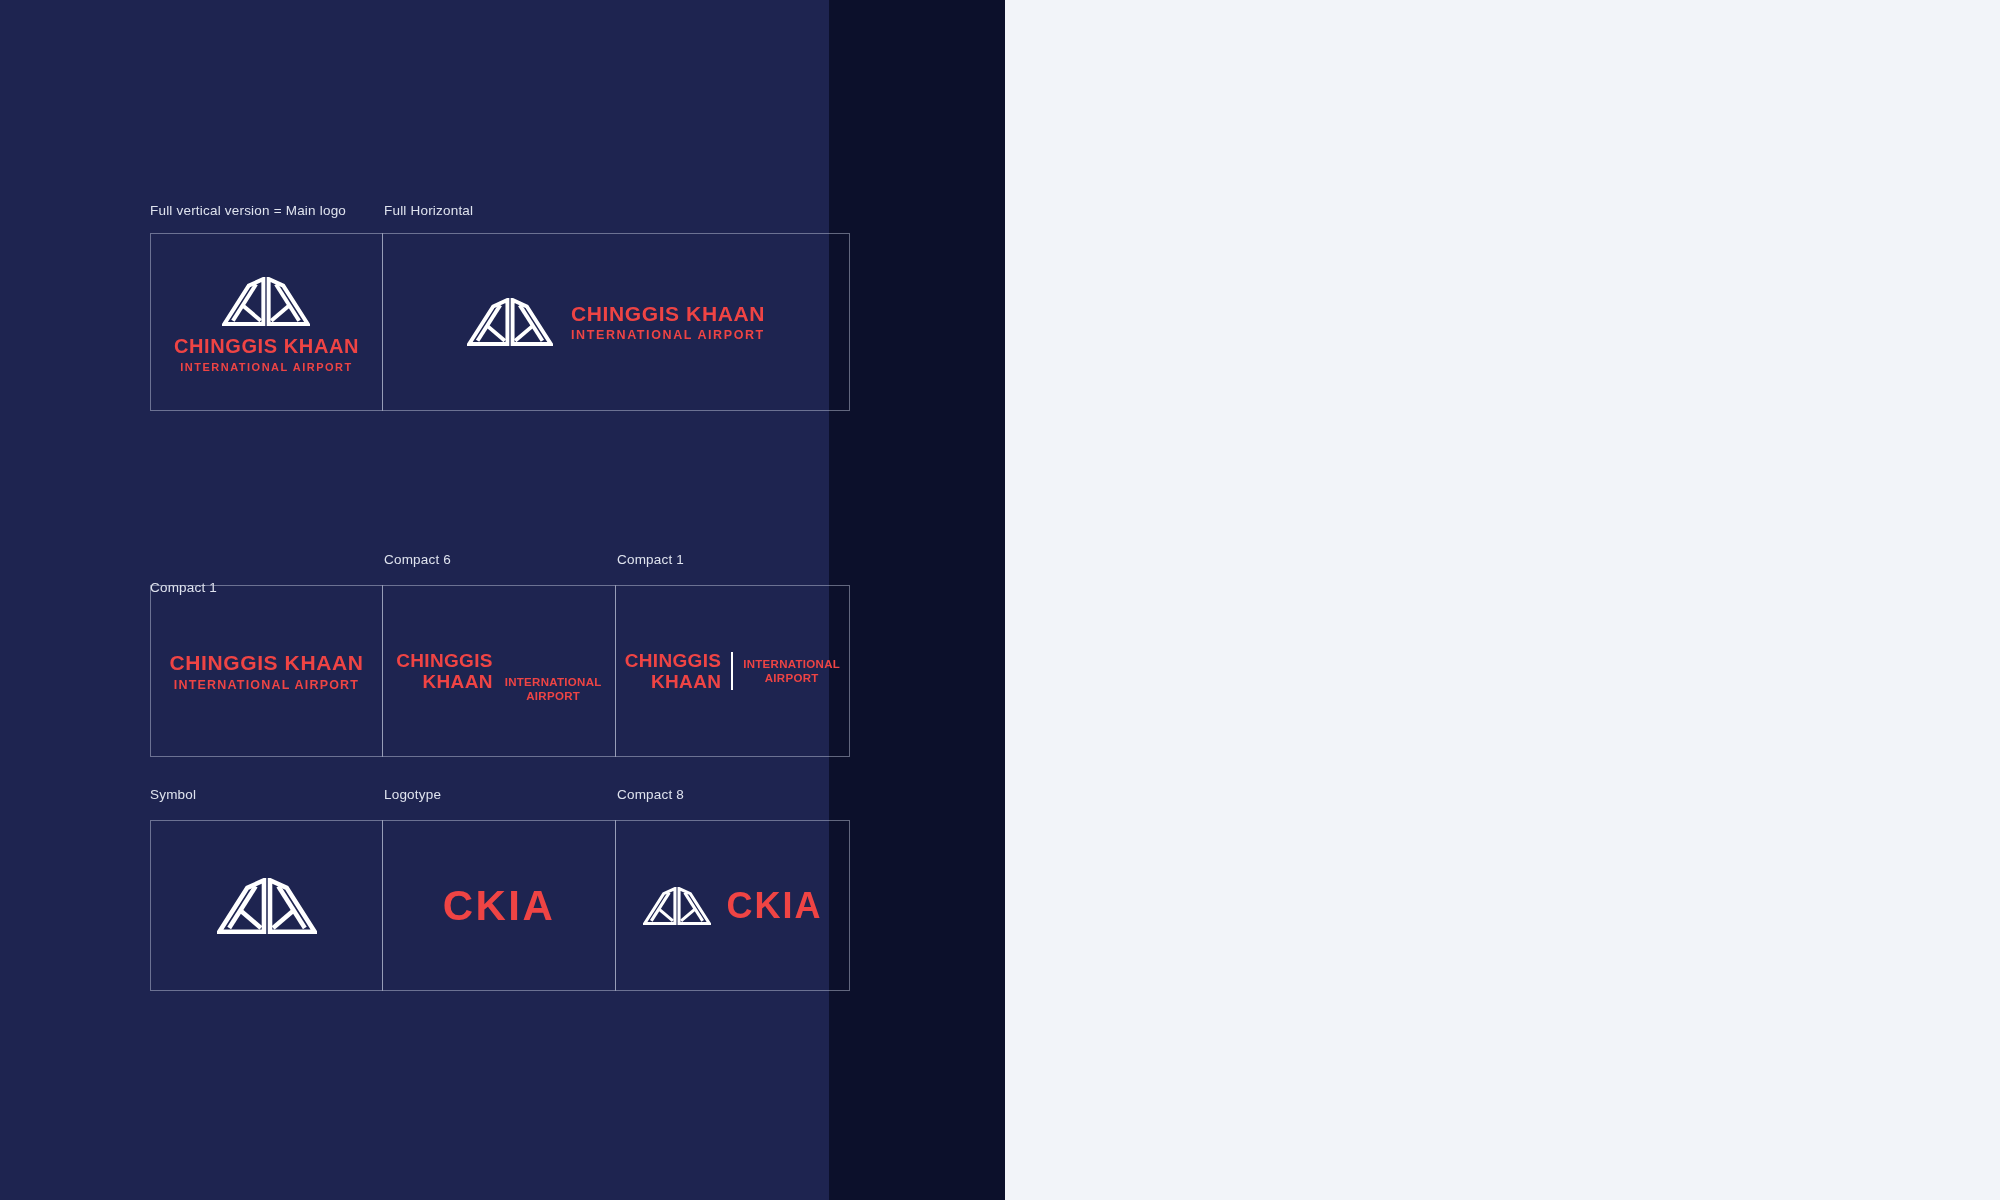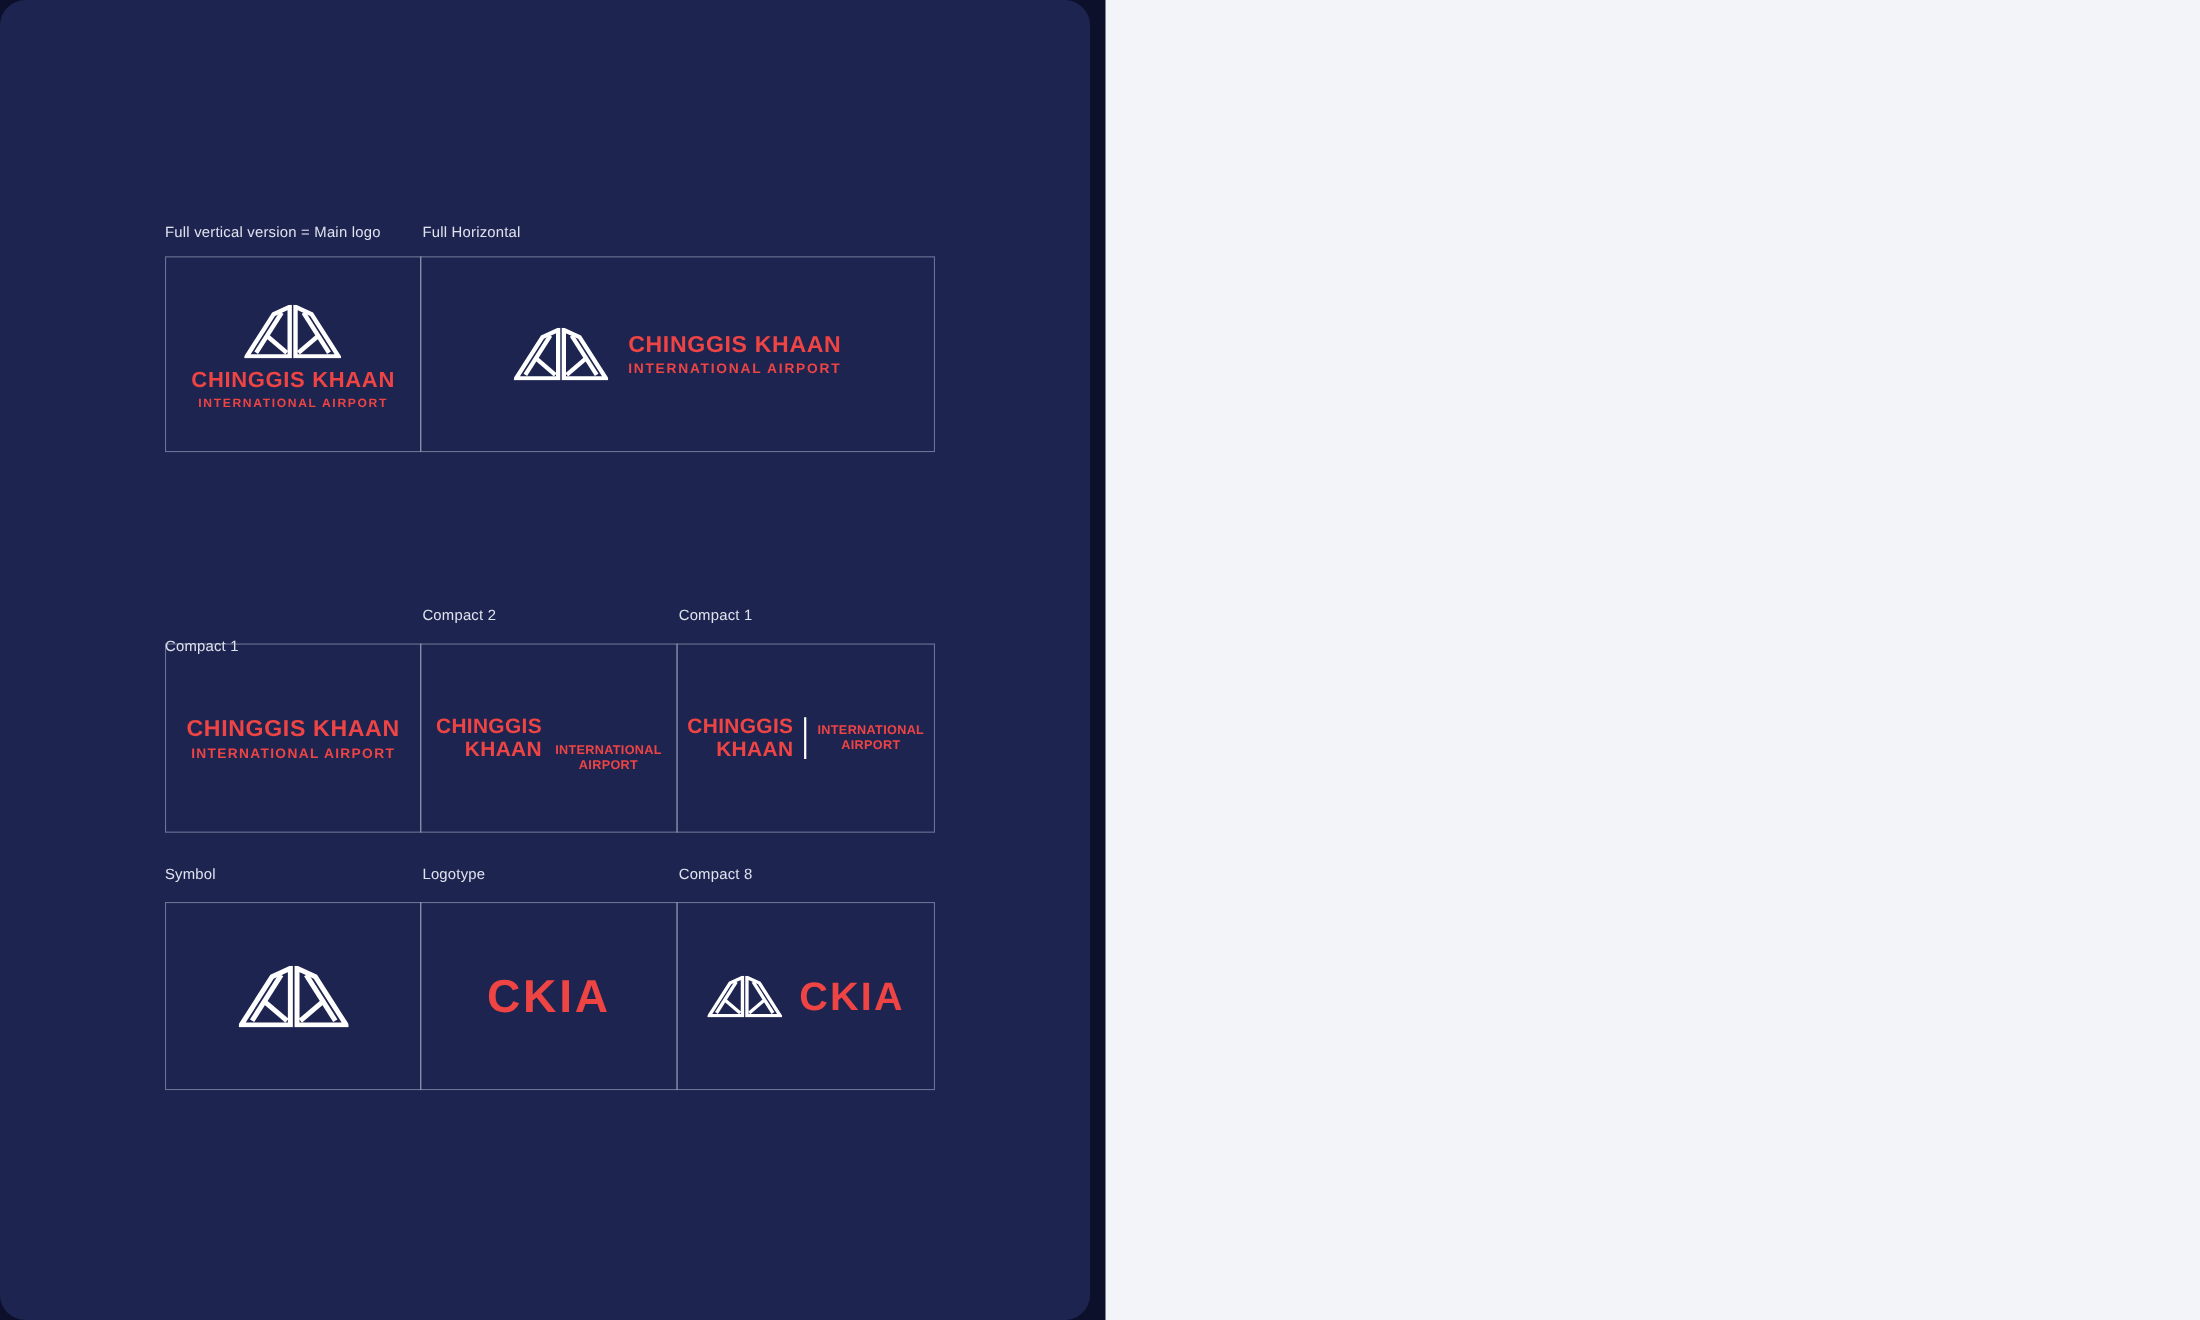--- a/index.html
+++ b/index.html
@@ -2,21 +2,21 @@
 <html style="--navy: #1e2450; --light: #f2f4f9; --blue: #24509f;"><head>
 <meta charset="utf-8">
 <style>
   html,body{margin:0;padding:0;background:#0c102b;}
   .stage{
     position:relative;width:2000px;height:1200px;overflow:hidden;
     font-family:"Liberation Sans",sans-serif;
     -webkit-font-smoothing:antialiased;
   }
   
-  .panel-left{position:absolute;left:0;top:0;width:991px;height:1200px;background:var(--navy,#1e2450);border-radius:23px;}
+  .panel-left{position:absolute;left:0;top:0;width:829px;height:1200px;background:var(--navy,#1e2450);}
   .panel-right{position:absolute;left:1005px;top:0;width:995px;height:1200px;background:var(--light,#f2f4f9);}
 
   
   .lbl{
     position:absolute;font-size:13.5px;font-weight:400;color:#dfe3ee;letter-spacing:.2px;white-space:nowrap;
   }
   .cell{
     position:absolute;border:1px solid rgba(205,211,228,.45);box-sizing:border-box;
     display:flex;align-items:center;justify-content:center;
   }
@@ -95,21 +95,21 @@
             <use href="#ckia-mark"></use>
           </svg>
         <div class="hlogo-text">
           <div class="hlogo-title">CHINGGIS KHAAN</div>
           <div class="hlogo-sub">INTERNATIONAL AIRPORT</div>
         </div>
       </div>
     </div>
 
     <div class="lbl" style="left:150px;top:580px">Compact 1</div>
-    <div class="lbl" style="left:384px;top:552px">Compact 2</div>
+    <div class="lbl" style="left:384px;top:552px">Compact 6</div>
     <div class="lbl" style="left:617px;top:552px">Compact 1</div>
 
     <div class="cell" style="left:150px;top:585px;width:233px;height:172px">
       <div class="c1 logo-white">
         <div class="c1-title">CHINGGIS KHAAN</div>
         <div class="c1-sub">INTERNATIONAL AIRPORT</div>
       </div>
     </div>
     <div class="cell" style="left:382px;top:585px;width:234px;height:172px">
       <div class="c2 c23 logo-white">

